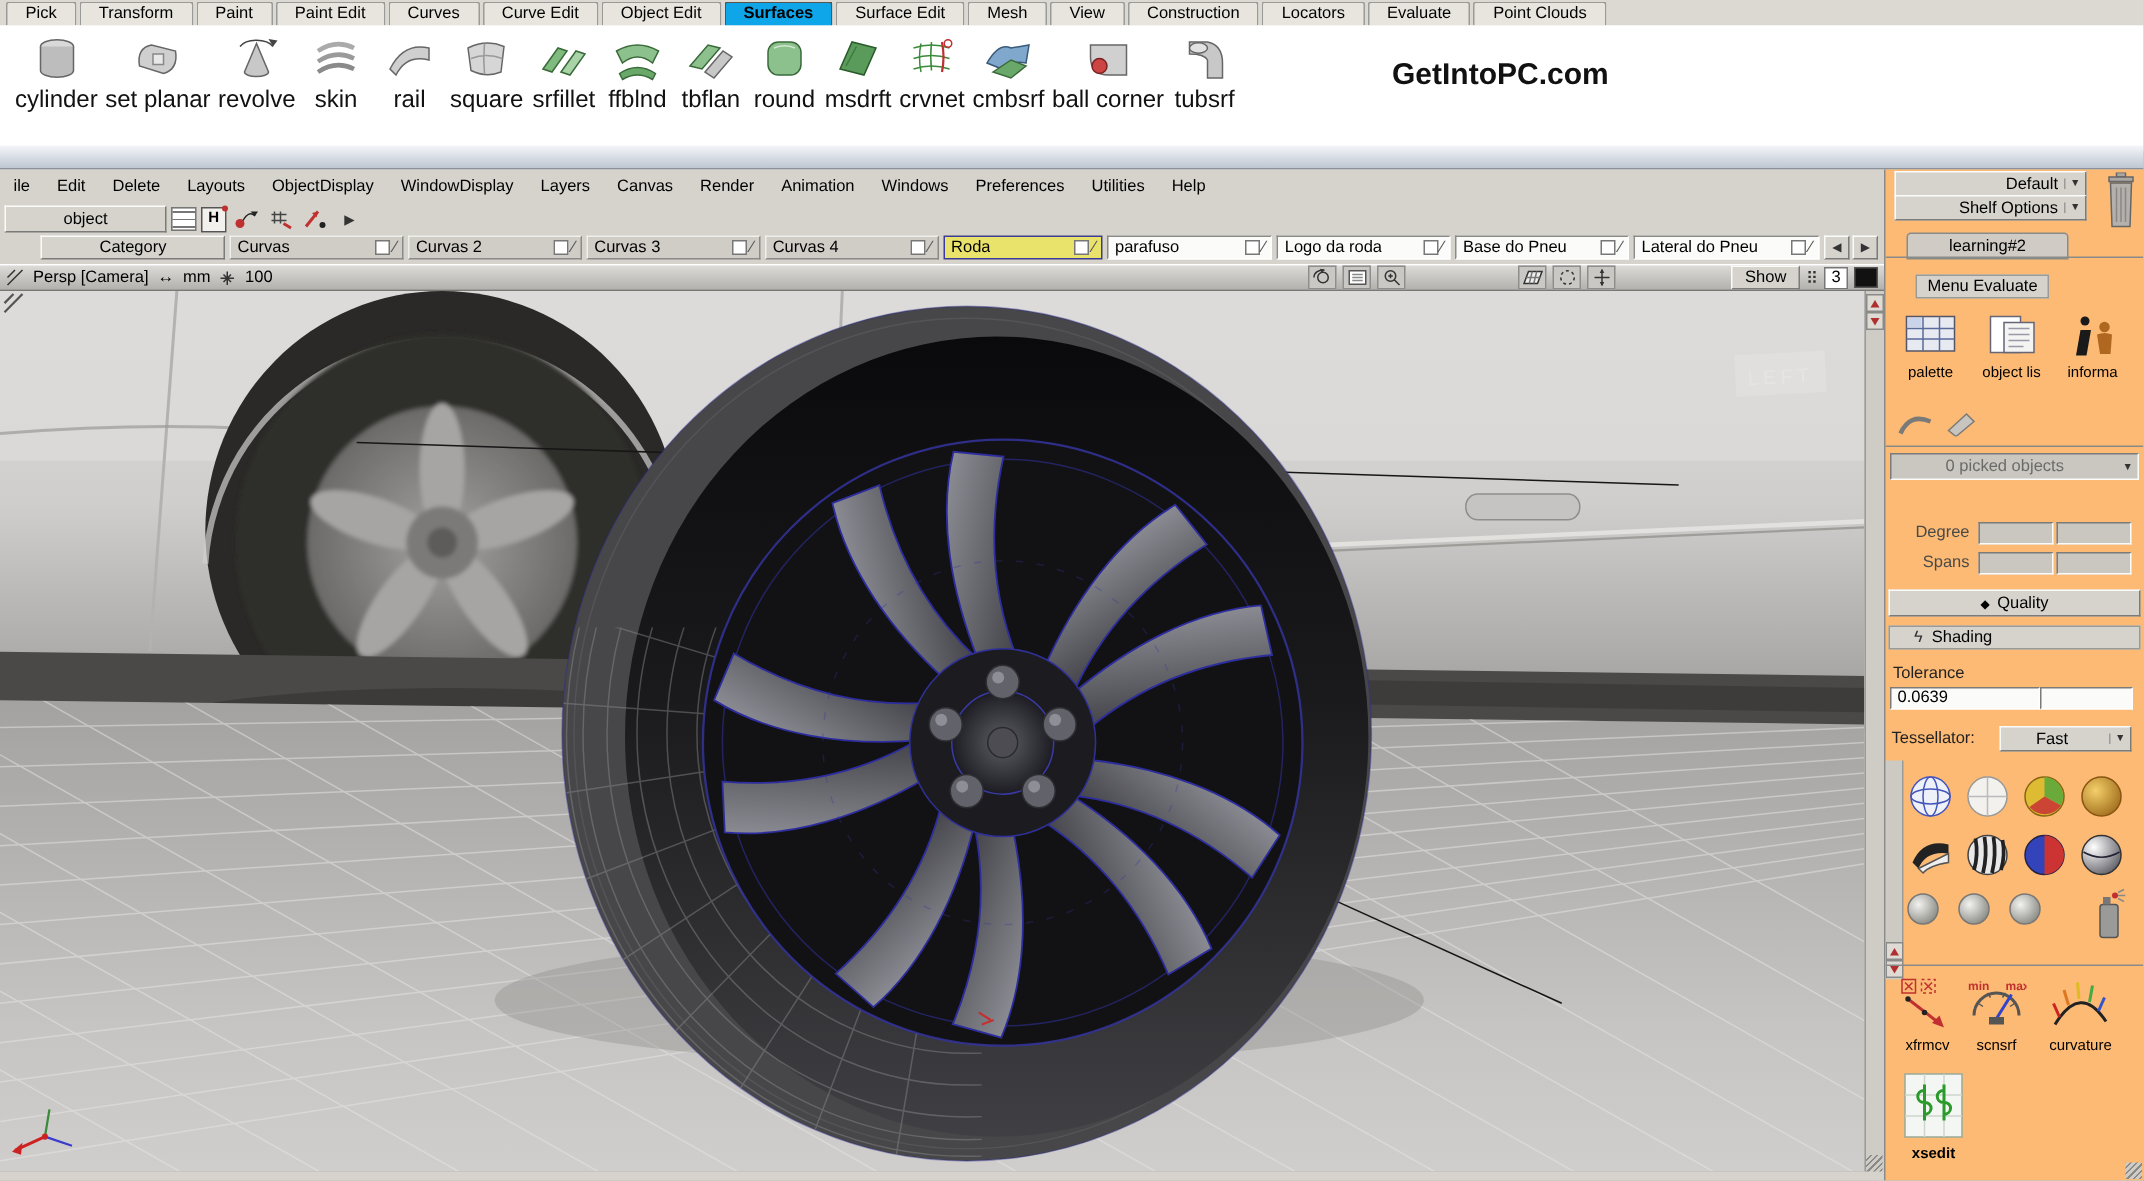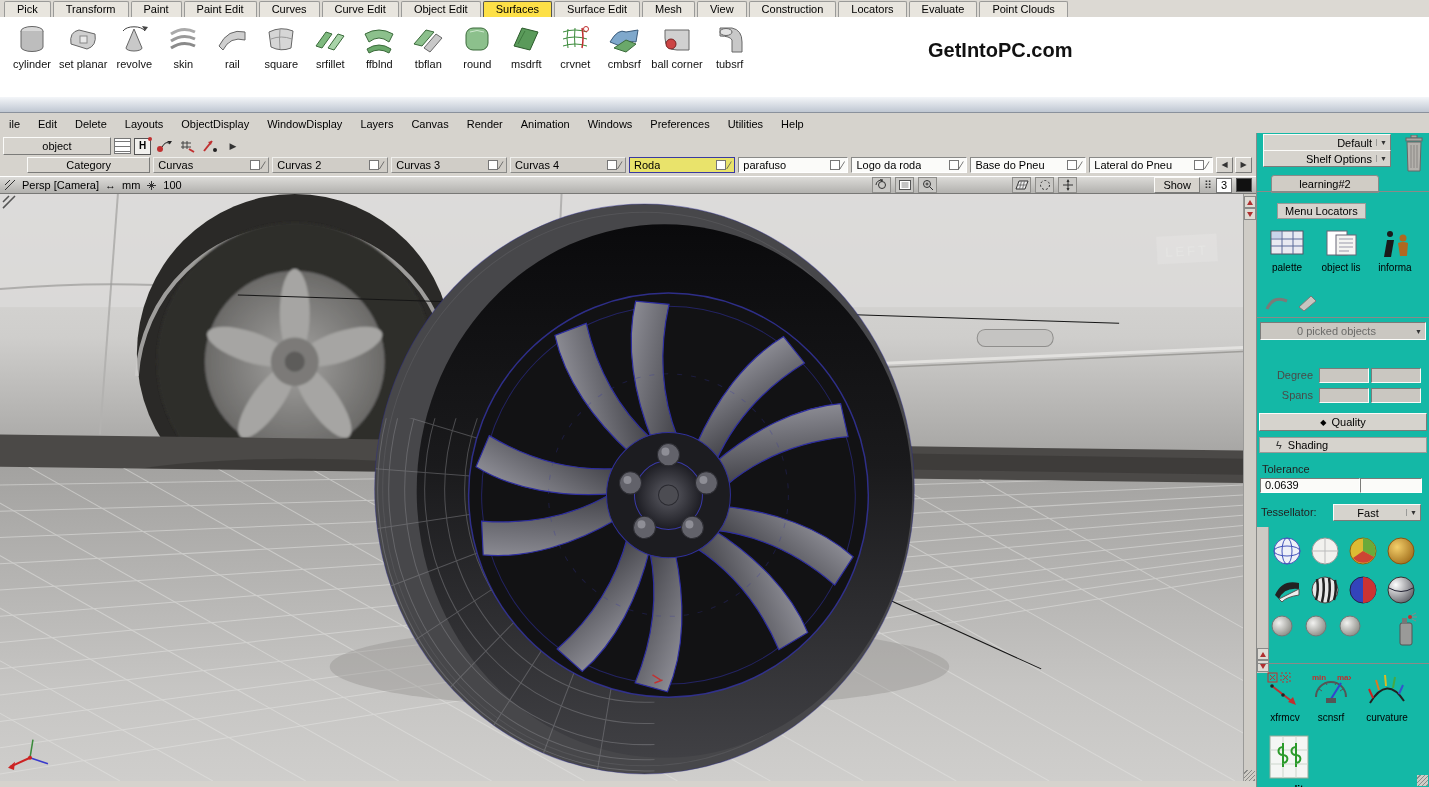--- a/index.html
+++ b/index.html
@@ -3,25 +3,25 @@
 <meta charset="utf-8">
 <style>
   html,body{margin:0;padding:0;}
   body{width:1429px;height:787px;overflow:hidden;background:#d6d3cd;
        font-family:"Liberation Sans",sans-serif;font-size:11px;color:#000;position:relative;}
   
   .shelf{position:absolute;top:0;left:0;width:1429px;height:97px;background:#fff;border-bottom:1px solid #9a9a98;}
   .tabrow{height:17px;background:#dcd9d3;display:flex;align-items:flex-end;padding-left:4px;}
   .stab{height:15px;line-height:15px;padding:0 12px;background:#e8e5de;border:1px solid #9a9a98;border-bottom:none;
         border-radius:2px 2px 0 0;margin-right:2px;white-space:nowrap;cursor:default;}
-  .stab.active{background:#fde047;border-color:#55554f;}
+  .stab.active{background:#0ea5e9;border-color:#55554f;font-weight:bold;}
   .toolrow{display:flex;align-items:flex-start;padding:5px 0 0 10px;gap:5px;background:#fff;height:79px;position:relative;}
   .tool{min-width:44px;display:flex;flex-direction:column;align-items:center;}
   .ticon{width:36px;height:34px;display:flex;align-items:center;justify-content:center;}
-  .tlabel{font-size:11px;margin-top:2px;white-space:nowrap;color:#111;}
+  .tlabel{font-size:16px;margin-top:2px;white-space:nowrap;color:#111;}
   .watermark{position:absolute;left:928px;top:22px;font-size:20px;font-weight:700;color:#111;}
   .gradbar{position:absolute;top:97px;left:0;width:1429px;height:16px;
            background:linear-gradient(#f4f6f9,#bfc7d2);border-bottom:1px solid #8a919c;box-sizing:border-box;}
   
   .mainrow{position:absolute;top:113px;left:0;width:1429px;height:674px;display:flex;}
   .leftcol{width:1256px;display:flex;flex-direction:column;background:#d6d3cd;}
   .menubar{height:22px;display:flex;align-items:center;padding-left:0;}
   .mitem{padding:2px 9px;white-space:nowrap;}
   .promptrow{height:22px;display:flex;align-items:center;gap:3px;padding:0 3px;}
   .pselect{width:106px;height:16px;line-height:16px;text-align:center;background:#d6d3cd;
@@ -63,21 +63,21 @@
   .vpcanvas{flex:1;position:relative;background:#b9b8b6;}
   .scene{position:absolute;inset:0;width:100%;height:100%;}
   .vgutter{width:12px;background:#cfccc6;border-left:1px solid #9a9a98;position:relative;}
   .tinybtn{position:absolute;left:0;width:10px;height:10px;background:#dedbd5;border:1px solid #8a8a88;display:flex;align-items:center;justify-content:center;}
   .redtriU{width:0;height:0;border-left:3px solid transparent;border-right:3px solid transparent;border-bottom:5px solid #b03030;}
   .redtriD{width:0;height:0;border-left:3px solid transparent;border-right:3px solid transparent;border-top:5px solid #b03030;}
   .grip{position:absolute;bottom:0;left:0;width:11px;height:11px;
         background:repeating-linear-gradient(135deg,#cfccc6 0 2px,#8a8a88 2px 3px);}
   .bottomstrip{height:6px;background:#d6d3cd;}
   
-  .rightpanel{width:173px;background:#14b8a6;border-left:1px solid #8a8a88;position:relative;overflow:hidden;box-sizing:border-box;margin-top:20px;}
+  .rightpanel{width:173px;background:#fdba74;border-left:1px solid #8a8a88;position:relative;overflow:hidden;box-sizing:border-box;}
   .dd{position:absolute;height:15px;display:flex;align-items:center;background:#d6d3cd;
       border-top:1px solid #fbfbf9;border-left:1px solid #fbfbf9;border-right:1px solid #7b7b79;border-bottom:1px solid #7b7b79;}
   .ddlabel{flex:1;text-align:right;padding-right:4px;white-space:nowrap;}
   .ddarr{width:13px;text-align:center;font-size:7px;color:#333;border-left:1px solid #9a9a98;}
   .ptab{position:absolute;height:16px;line-height:16px;text-align:center;background:#d0ccc5;border:1px solid #8a8a88;border-radius:3px 3px 0 0;}
   .tabline{position:absolute;left:0;right:0;border-top:1px solid #8a8a88;}
   .msbtn{position:absolute;height:14px;line-height:14px;padding:0 7px;border:1px solid #9a9a98;background:#d6d3cd;}
   .rpitem{position:absolute;width:52px;text-align:center;}
   .rplabel{font-size:10px;margin-top:1px;white-space:nowrap;}
   .inset{background:#cac7c1;border-top:1px solid #7b7b79;border-left:1px solid #7b7b79;border-right:1px solid #fbfbf9;border-bottom:1px solid #fbfbf9;}
@@ -636,21 +636,21 @@
     <div style="position:absolute;top:2px;right:3px;">
       <svg width="24" height="38">
           <rect x="9" y="0" width="6" height="3" fill="#aaa7a2" stroke="#666"></rect>
           <rect x="4" y="3" width="16" height="3" fill="#aaa7a2" stroke="#666"></rect>
           <path d="M5,7 L19,7 L18,36 L6,36 Z" fill="#b4b1ac" stroke="#666"></path>
           <path d="M9,10 L9,33 M12,10 L12,33 M15,10 L15,33" stroke="#8a8784" fill="none"></path>
         </svg>
     </div>
     <div class="ptab" style="top:42px;left:14px;width:106px;">learning#2</div>
     <div class="tabline" style="top:58px;"></div>
-    <div class="msbtn" style="top:70px;left:20px;">Menu Locators</div>
+    <div class="msbtn" style="top:70px;left:20px;">Menu Evaluate</div>
 
     <div class="rpitem" style="top:96px;left:4px;">
       <svg width="34" height="30">
           <rect x="1" y="2" width="32" height="23" fill="#e8eaf2" stroke="#556"></rect>
           <path d="M1,10 H33 M1,17 H33 M12,2 V25 M23,2 V25" stroke="#5a6a9a" fill="none"></path>
           <rect x="2" y="3" width="9" height="6" fill="#c9d4ea"></rect>
         </svg>
       <div class="rplabel">palette</div>
     </div>
     <div class="rpitem" style="top:96px;left:58px;">

